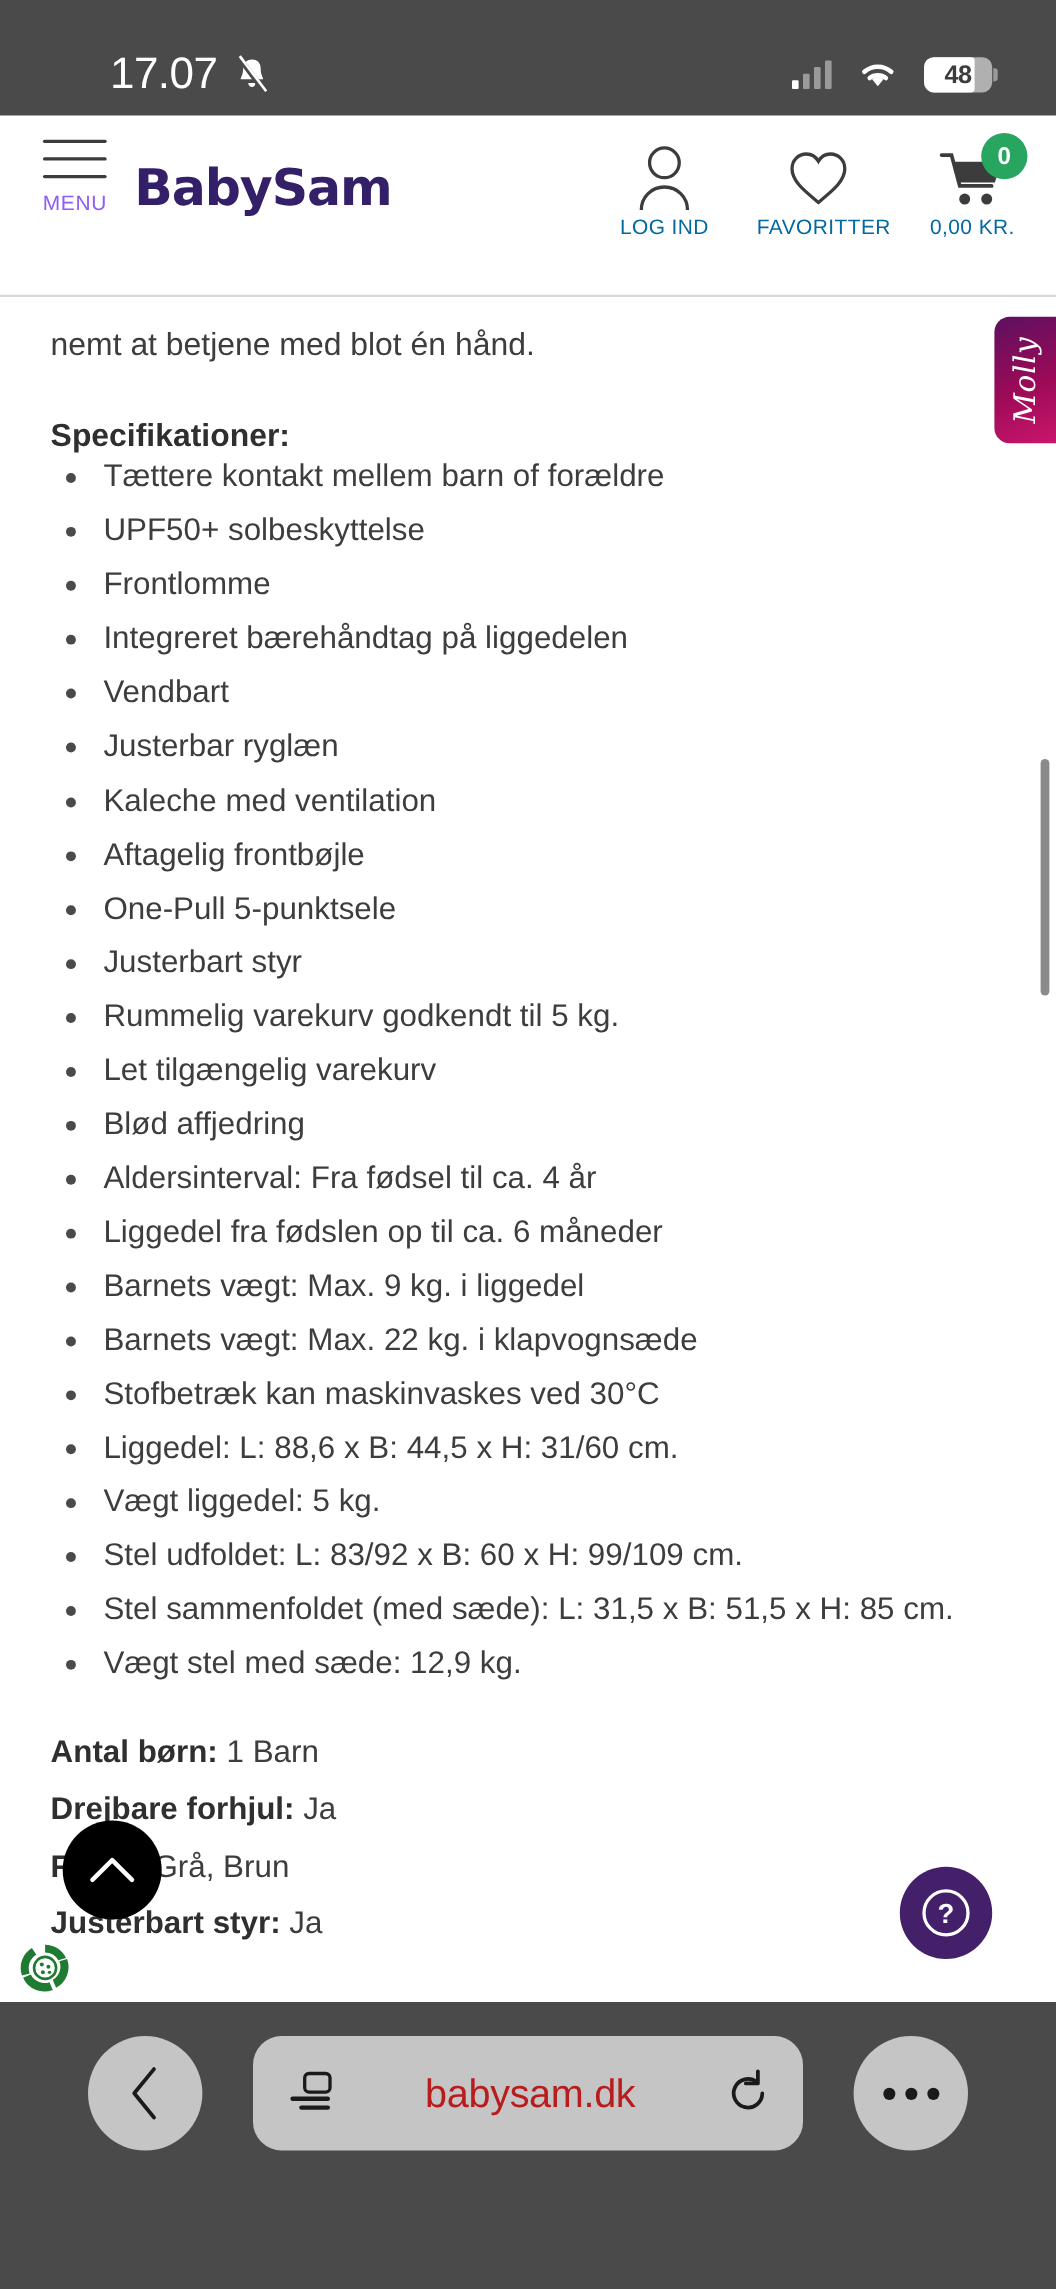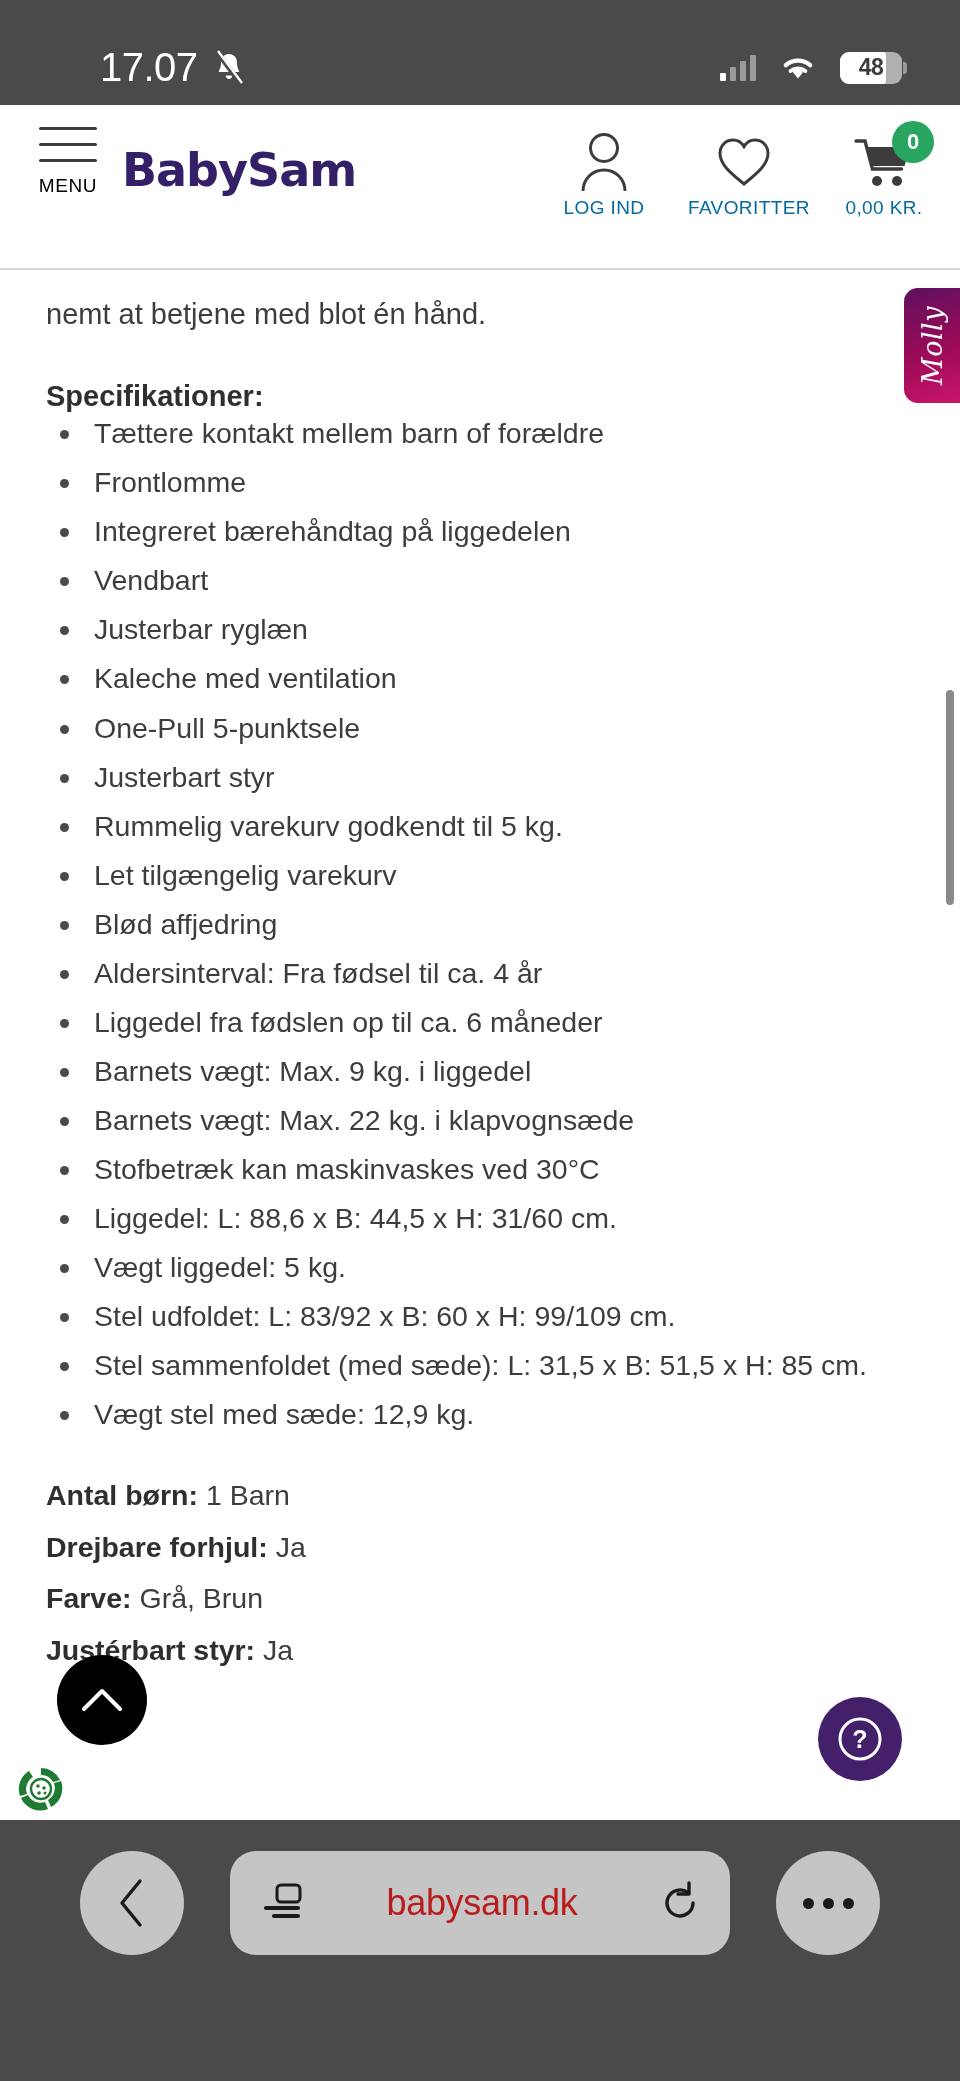--- a/index.html
+++ b/index.html
@@ -74,21 +74,21 @@
     position: absolute; left: 28px; top: 22px;
     width: 80px; text-align: center;
   }
   .burger { width: 58px; margin: 0 auto; }
   .burger span {
     display: block; height: 3px; background: #3c3c3c;
     border-radius: 2px; margin-bottom: 13px;
   }
   .burger span:last-child { margin-bottom: 0; }
   .menu-label {
-    margin-top: 13px; font-size: 19px; color: #000000;
+    margin-top: 13px; font-size: 19px; color: #8b5cf6;
     letter-spacing: 0.6px;
   }
   .brand {
     position: absolute; left: 122px; top: 38px;
     font-family: "DejaVu Sans", sans-serif;
     font-size: 46px; font-weight: 700;
     color: #342068; letter-spacing: -1px;
   }
   .header-actions {
     position: absolute; right: 20px; top: 22px;
@@ -317,25 +317,27 @@
   <div class="molly-tab">
     <span>Molly</span>
   </div>
 
   <div class="content">
     <div class="intro-line">nemt at betjene med blot én hånd.</div>
     <div class="spec-head">Specifikationer:</div>
 
     <ul class="specs">
       <li>Tættere kontakt mellem barn of forældre</li>
+      <li>UPF50+ solbeskyttelse</li>
       <li>Frontlomme</li>
       <li>Integreret bærehåndtag på liggedelen</li>
       <li>Vendbart</li>
       <li>Justerbar ryglæn</li>
       <li>Kaleche med ventilation</li>
+      <li>Aftagelig frontbøjle</li>
       <li>One-Pull 5-punktsele</li>
       <li>Justerbart styr</li>
       <li>Rummelig varekurv godkendt til 5 kg.</li>
       <li>Let tilgængelig varekurv</li>
       <li>Blød affjedring</li>
       <li>Aldersinterval: Fra fødsel til ca. 4 år</li>
       <li>Liggedel fra fødslen op til ca. 6 måneder</li>
       <li>Barnets vægt: Max. 9 kg. i liggedel</li>
       <li>Barnets vægt: Max. 22 kg. i klapvognsæde</li>
       <li>Stofbetræk kan maskinvaskes ved 30°C</li>

